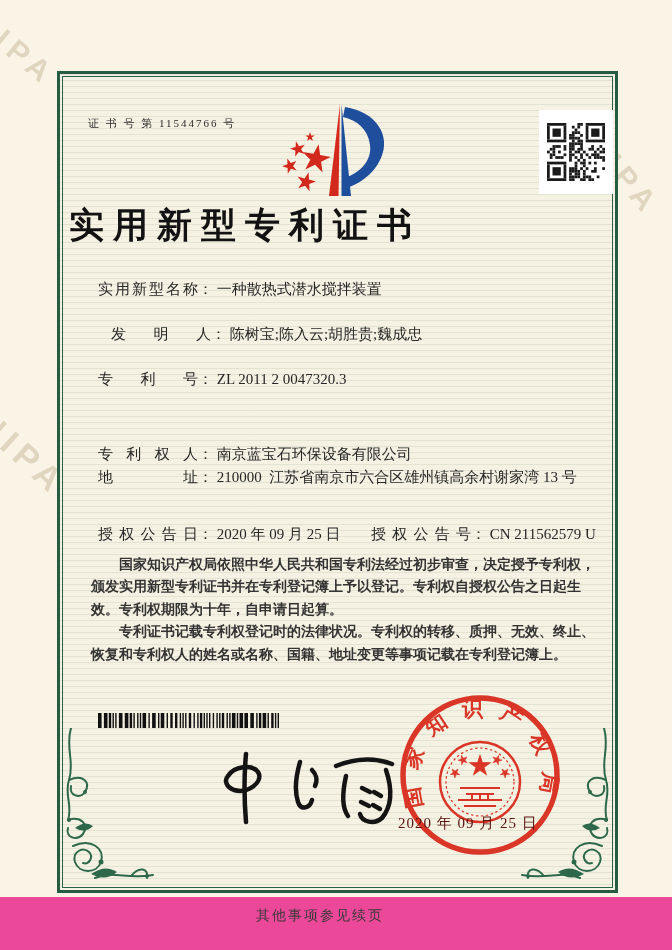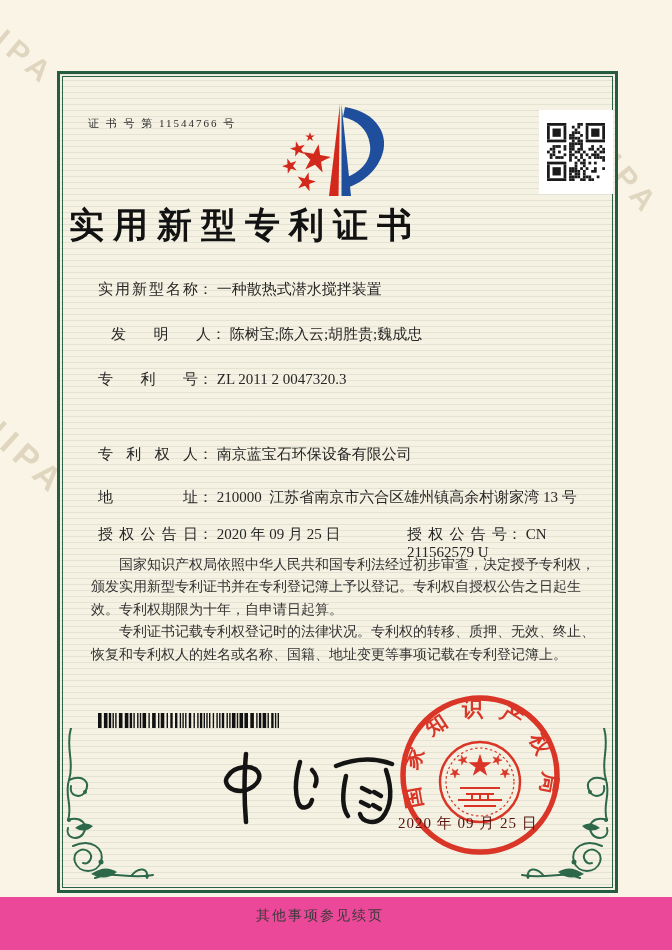--- a/index.html
+++ b/index.html
@@ -64,27 +64,27 @@
     margin:0;
   }
   .row{position:absolute;left:38px;width:500px;font-size:15px;color:#262626;}
   .lbl{
     display:inline-block;width:100px;
     text-align:justify;text-align-last:justify;
     color:#262626;vertical-align:top;
   }
   .colon{display:inline-block;}
   .val{white-space:pre-wrap;color:#262626;}
-  .grant-pair{position:absolute;left:273px;top:0;white-space:nowrap;margin-left:36px;}
+  .grant-pair{position:absolute;left:273px;top:0;white-space:nowrap;}
   .r1{top:206px;} .r2{top:251px;margin-left:13px;} .r3{top:296px;} .r4{top:333px;}
-  .r5{top:371px;} .r6{top:414px;} .r7{top:451px;}
+  .r5{top:371px;} .r6{top:394px;} .r7{top:451px;}
 
   .paras{
     position:absolute;left:31px;top:480px;width:506px;
-    font-size:14px;line-height:1.6;color:#333;
+    font-size:14px;line-height:1.6;color:#333;font-weight:bold;
   }
   .paras p{margin:0;text-indent:2em;}
 
   .barcode{position:absolute;left:38px;top:639px;}
 
   .signer{
     position:absolute;left:38px;top:694px;
     font-family:"Liberation Sans","DejaVu Sans",sans-serif;
     font-size:16px;color:#222;line-height:1.7;
   }

